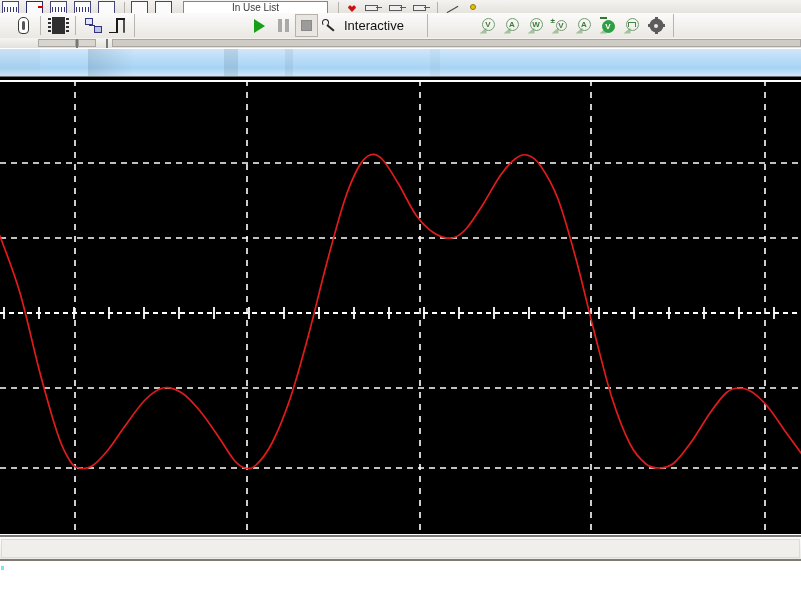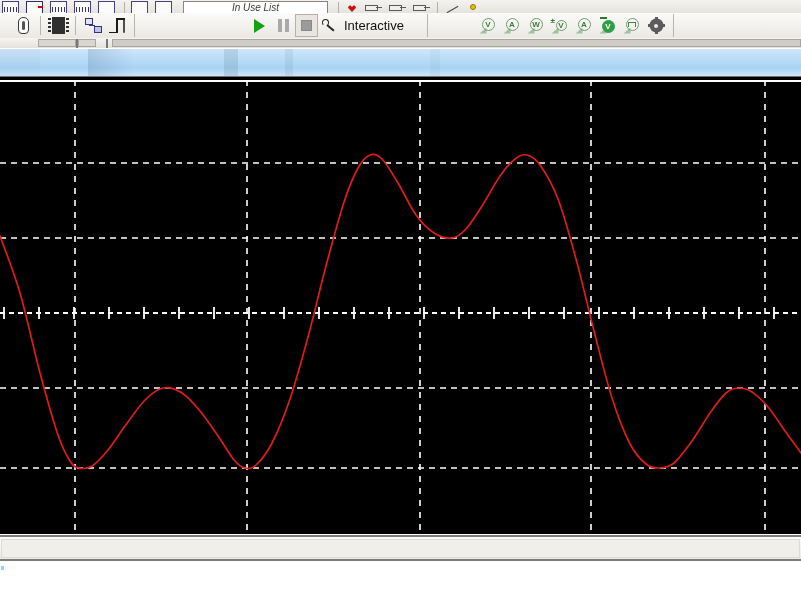--- a/index.html
+++ b/index.html
@@ -12,21 +12,21 @@
     color:#000;
     position:relative;
   }
 
   
   #toolbar-row-top{
     position:absolute;left:0;top:0;width:801px;height:13px;
     background:linear-gradient(#f4f3f1,#e6e3de);
     border-bottom:1px solid #c8c4bd;
     overflow:hidden;
-    display:flex;align-items:flex-end;font-style:italic;
+    display:flex;align-items:flex-end;
   }
   .tb0-icon{
     width:22px;height:13px;margin-right:2px;position:relative;flex:0 0 auto;
     overflow:hidden;
   }
   .tb0-icon .glyph{
     position:absolute;left:2px;bottom:0;width:17px;height:12px;
     border:1px solid #44447a;border-bottom:none;
     background:#fbfbfb;
     box-sizing:border-box;

